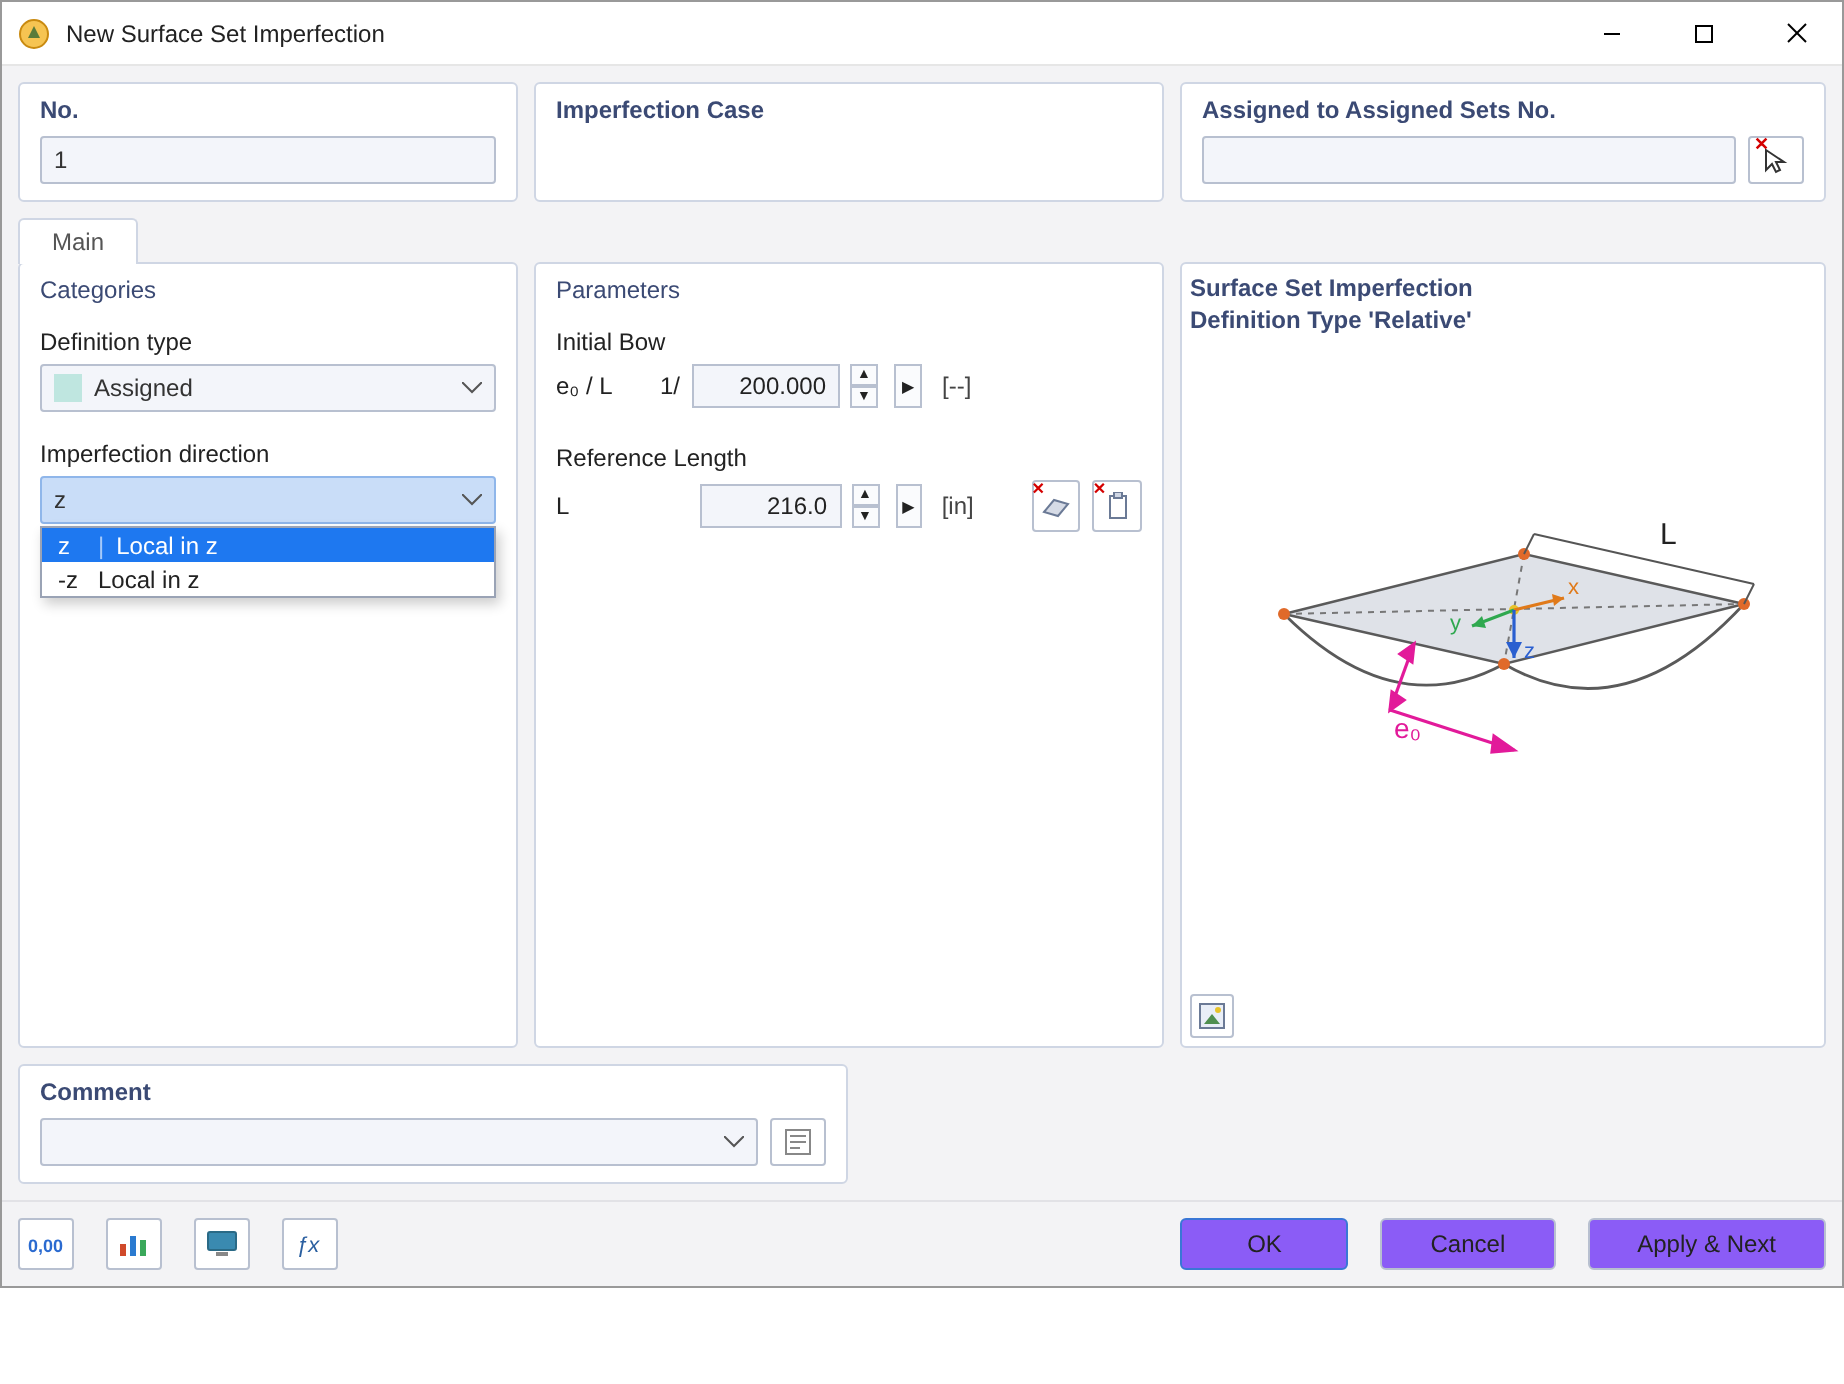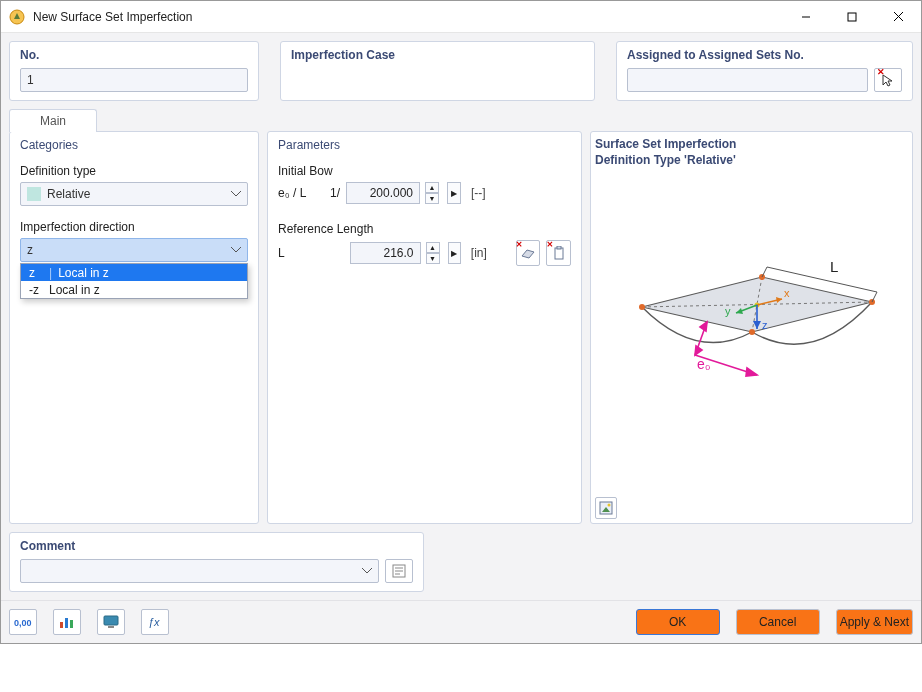--- a/index.html
+++ b/index.html
@@ -16,35 +16,35 @@
   font-size:12px;
   color:var(--text);
 }
 *{box-sizing:border-box}
 body{margin:0;background:#fff}
 .window{width:922px;height:644px;border:1px solid #999;display:flex;flex-direction:column;background:var(--panel-bg)}
 .titlebar{height:32px;background:#fff;display:flex;align-items:center;padding:0 0 0 8px;border-bottom:1px solid #e6e6e6}
 .titlebar .icon{width:16px;height:16px;margin-right:8px;display:flex;align-items:center;justify-content:center}
 .win-controls{margin-left:auto;display:flex}
 .win-btn{width:46px;height:32px;display:flex;align-items:center;justify-content:center;cursor:pointer}
-.top-panels{display:flex;gap:21px;padding:8px 8px 0 8px}
+.top-panels{display:flex;gap:8px;padding:8px 8px 0 8px}
 .panel{background:#fff;border:1px solid var(--border);border-radius:3px;padding:6px 10px 8px 10px;display:flex;flex-direction:column}
 .panel-header{color:var(--header);font-weight:600;margin-bottom:6px}
 .field-input,.combo,.select{height:24px;border:1px solid var(--border2);background:#f3f5fa;border-radius:2px;padding:0 6px;display:flex;align-items:center;font-size:12px;color:#333}
 .combo{justify-content:space-between;cursor:pointer}
 .chev{margin-left:6px}
 .imperf-combo{display:flex;align-items:center;gap:6px}
 .imperf-tag{background:#000;color:#fff;font-size:10px;padding:1px 4px;border-radius:2px;font-weight:600;letter-spacing:.5px}
 .imperf-swatch{width:14px;height:14px;background:#d9d9d9;border:1px solid #bdbdbd}
 .assign-row{display:flex;gap:6px;align-items:stretch}
 .assign-row .field-input{flex:1}
 .icon-btn{width:28px;height:24px;border:1px solid var(--border2);background:#fff;border-radius:2px;display:flex;align-items:center;justify-content:center;cursor:pointer}
 .tabs-row{padding:0 8px;margin-top:6px}
 .tabs{display:flex;align-items:flex-end;height:24px}
-.tab{padding:4px 30px;border:1px solid var(--border);border-bottom:none;background:#fff;color:#555;border-radius:3px 3px 0 0;position:relative;top:1px;cursor:pointer}
+.tab{padding:4px 16px;border:1px solid var(--border);border-bottom:none;background:#fff;color:#555;border-radius:3px 3px 0 0;position:relative;top:1px;cursor:pointer}
 .main-area{display:flex;gap:8px;padding:0 8px 8px 8px;flex:1;min-height:0}
 .col{display:flex;flex-direction:column;min-height:0}
 .col .panel{flex:1;min-height:0}
 .col.left{width:250px}
 .col.mid{width:315px}
 .col.right{flex:1}
 .section-label{color:var(--header);font-weight:400;margin:0 0 8px 0}
 .sub-label{margin:4px 0 4px 0}
 .dd-wrap{position:relative}
 .dd-open{background:var(--blue-dd);border-color:#8fb6ea}
@@ -63,21 +63,21 @@
 .red-x{position:absolute;top:-1px;left:-1px;color:#d40000;font-size:8px;font-weight:bold}
 .preview-head{color:var(--header);font-weight:600;line-height:1.35;margin-bottom:8px}
 .preview-canvas{flex:1;display:flex;align-items:center;justify-content:center}
 .comment-area{display:flex;gap:8px;padding:0 8px 8px 8px}
 .comment-panel{flex:0 0 415px}
 .comment-combo{display:flex;gap:6px;align-items:center}
 .comment-combo .combo{flex:1}
 .footer{display:flex;align-items:center;padding:8px;gap:16px;border-top:1px solid #e2e2e6;background:var(--panel-bg)}
 .tool-btn{width:28px;height:26px;border:1px solid var(--border2);border-radius:2px;background:#fff;display:flex;align-items:center;justify-content:center;cursor:pointer}
 .spacer{flex:1}
-.btn{min-width:84px;height:26px;border:1px solid var(--border2);border-radius:3px;background:#f97316;display:flex;align-items:center;justify-content:center;cursor:pointer;padding:0 3px}
+.btn{min-width:84px;height:26px;border:1px solid var(--border2);border-radius:3px;background:#8b5cf6;display:flex;align-items:center;justify-content:center;cursor:pointer;padding:0 24px}
 .btn.primary{border-color:#3a77d6}
 svg{display:block}
 </style>
 </head>
 <body>
 
 <div class="window">
 
   <div class="titlebar">
     <span class="icon">
@@ -142,21 +142,21 @@
   <div class="main-area">
 
     <div class="col left">
       <div class="panel">
         <div class="section-label">Categories</div>
 
         <div class="sub-label">Definition type</div>
         <div class="combo">
           <span style="display:flex;align-items:center;gap:6px">
             <span style="width:14px;height:14px;background:#bfe6e0;display:inline-block"></span>
-            <span>Relative</span>
+            <span>Assigned</span>
           </span>
           <span class="chev">
               <svg width="10" height="6">
                 <path d="M0 0 L5 5 L10 0" fill="none" stroke="#555"></path>
               </svg>
             </span>
         </div>
 
         <div class="sub-label" style="margin-top:14px">Imperfection direction</div>
         <div class="dd-wrap">

